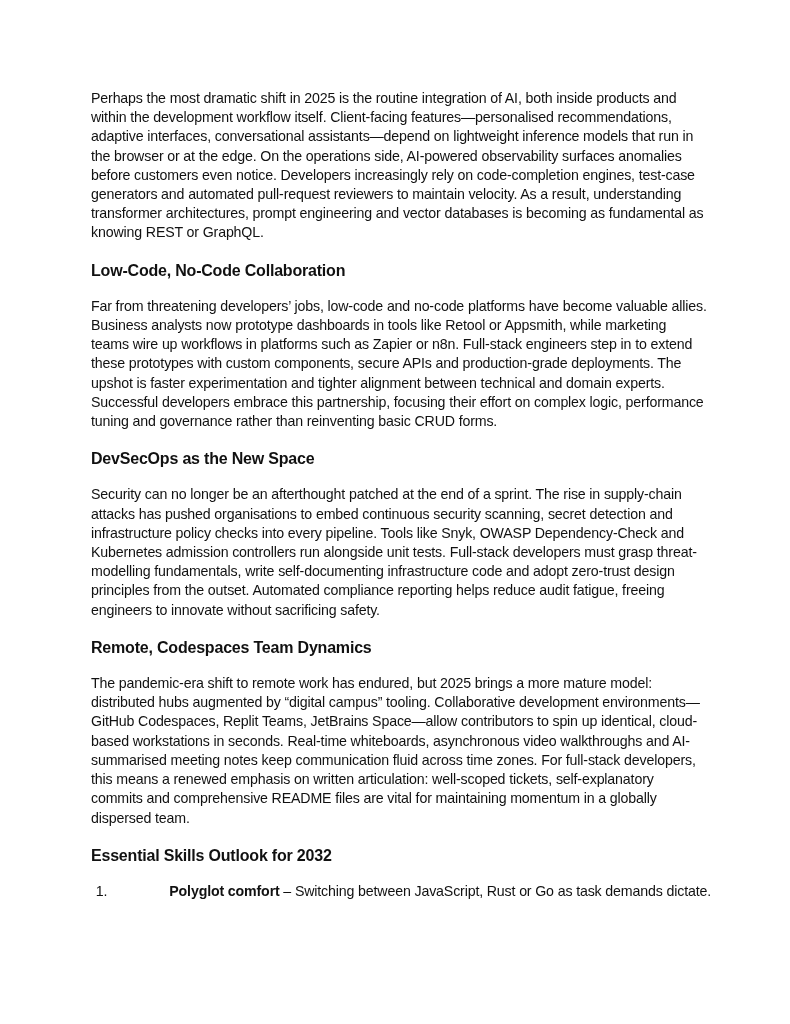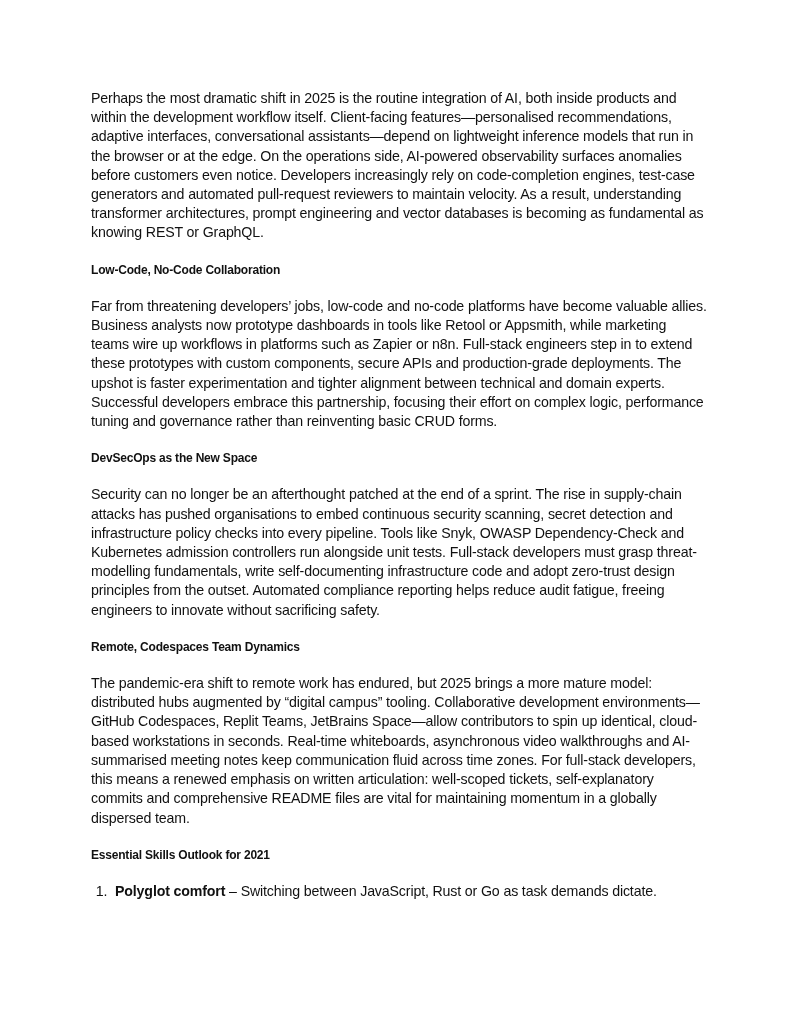--- a/index.html
+++ b/index.html
@@ -16,44 +16,45 @@
       width: 620px;
       font-family: "Liberation Sans", sans-serif;
       font-size: 14.2px;
       line-height: 19.2px;
       color: #111111;
       letter-spacing: -0.15px;
     }
     p { margin: 0 4px 18px 0; }
     h3 {
       margin: 0 0 17px 0;
-      font-size: 12px;
+      font-size: 16px;
       font-weight: bold;
       line-height: 19.2px;
       letter-spacing: -0.2px;
     }
     ol {
       margin: 0;
       padding-left: 20px;
+      text-align: right;
     }
     li { padding-left: 4px; }
     .term { font-weight: bold; }
   </style>
 </head>
 <body>
 
 <div class="page">
   <p>Perhaps the most dramatic shift in 2025 is the routine integration of AI, both inside products and within the development workflow itself. Client-facing features—personalised recommendations, adaptive interfaces, conversational assistants—depend on lightweight inference models that run in the browser or at the edge. On the operations side, AI-powered observability surfaces anomalies before customers even notice. Developers increasingly rely on code-completion engines, test-case generators and automated pull-request reviewers to maintain velocity. As a result, understanding transformer architectures, prompt engineering and vector databases is becoming as fundamental as knowing REST or GraphQL.</p>
 
   <h3>Low-Code, No-Code Collaboration</h3>
   <p>Far from threatening developers’ jobs, low-code and no-code platforms have become valuable allies. Business analysts now prototype dashboards in tools like Retool or Appsmith, while marketing teams wire up workflows in platforms such as Zapier or n8n. Full-stack engineers step in to extend these prototypes with custom components, secure APIs and production-grade deployments. The upshot is faster experimentation and tighter alignment between technical and domain experts. Successful developers embrace this partnership, focusing their effort on complex logic, performance tuning and governance rather than reinventing basic CRUD forms.</p>
 
   <h3>DevSecOps as the New Space</h3>
   <p>Security can no longer be an afterthought patched at the end of a sprint. The rise in supply-chain attacks has pushed organisations to embed continuous security scanning, secret detection and infrastructure policy checks into every pipeline. Tools like Snyk, OWASP Dependency-Check and Kubernetes admission controllers run alongside unit tests. Full-stack developers must grasp threat-modelling fundamentals, write self-documenting infrastructure code and adopt zero-trust design principles from the outset. Automated compliance reporting helps reduce audit fatigue, freeing engineers to innovate without sacrificing safety.</p>
 
   <h3>Remote, Codespaces Team Dynamics</h3>
   <p>The pandemic-era shift to remote work has endured, but 2025 brings a more mature model: distributed hubs augmented by “digital campus” tooling. Collaborative development environments—GitHub Codespaces, Replit Teams, JetBrains Space—allow contributors to spin up identical, cloud-based workstations in seconds. Real-time whiteboards, asynchronous video walkthroughs and AI-summarised meeting notes keep communication fluid across time zones. For full-stack developers, this means a renewed emphasis on written articulation: well-scoped tickets, self-explanatory commits and comprehensive README files are vital for maintaining momentum in a globally dispersed team.</p>
 
-  <h3>Essential Skills Outlook for 2021</h3>
+  <h3>Essential Skills Outlook for 2032</h3>
   <ol>
     <li><span class="term">Polyglot comfort</span><span> – </span><span>Switching between JavaScript, Rust or Go as task demands dictate.</span></li>
   </ol>
 </div>
 
 </body></html>

